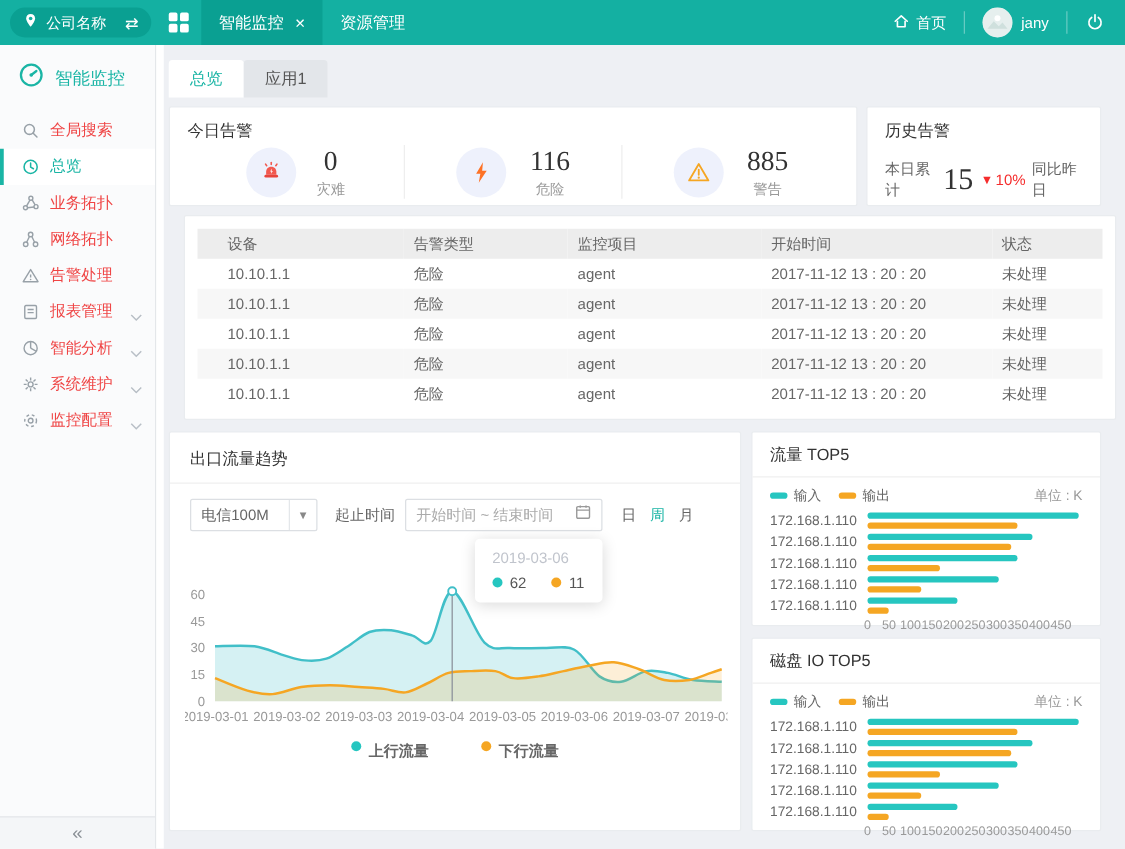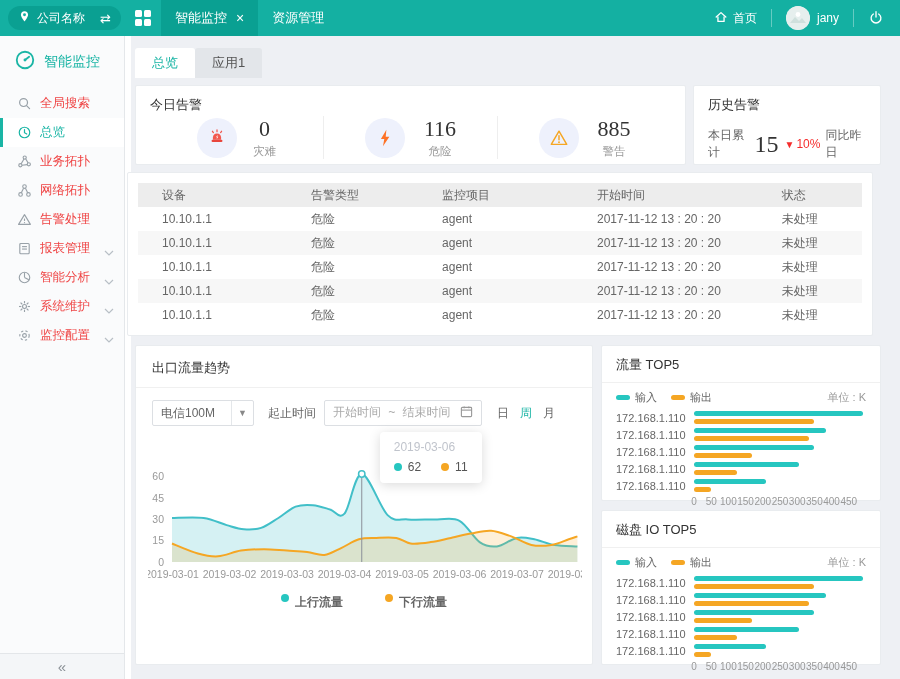--- a/index.html
+++ b/index.html
@@ -64,39 +64,39 @@
   .stat-label { font-size:11.5px; color:#999; text-align:center; margin-top:2px; }
 
   
   .card-history { left:568px; top:49px; width:188px; height:80px; padding:10px 14px; }
   .history-line { margin-top:13px; display:flex; align-items:center; font-size:12px; color:#666; }
   .history-value { font-family:"Liberation Serif","DejaVu Serif",serif; font-size:24px; color:#333; margin:0 6px; }
   .history-down { color:#f52c2c; font-size:10px; margin-right:2px; }
   .history-change { color:#f52c2c; font-size:12px; margin-right:5px; }
 
   
-  .card-table { left:2px; top:136px; width:746px; height:164px; padding:10px; }
+  .card-table { left:22px; top:136px; width:746px; height:164px; padding:10px; }
   table { width:100%; border-collapse:collapse; font-size:12px; table-layout:fixed; }
   th { background:#ededed; color:#666; font-weight:normal; text-align:left; height:24px; padding-left:8px; }
   td { color:#666; height:24px; padding-left:8px; }
   th:first-child, td:first-child { padding-left:24px; }
   tbody tr:nth-child(even) { background:#f7f7f7; }
   col.c1{width:22.8%} col.c2{width:18.1%} col.c3{width:21.4%} col.c4{width:25.5%} col.c5{width:12.2%}
 
   
   .card-chart { left:10px; top:309px; width:458px; height:320px; }
   .chart-head { padding:12px 16px 10px; border-bottom:1px solid #f0f0f0; }
   .chart-controls { display:flex; align-items:center; padding:12px 16px 4px; }
   .select-box { width:102px; height:26px; border:1px solid #dcdfe3; border-radius:2px; display:flex;
     align-items:center; font-size:12px; color:#666; padding-left:8px; cursor:pointer; }
   .select-caret { margin-left:auto; border-left:1px solid #e4e7ea; height:100%; width:22px;
     display:flex; align-items:center; justify-content:center; color:#888; font-size:9px; }
   .range-label { font-size:12px; color:#666; margin:0 8px 0 14px; }
   .range-box { width:158px; height:26px; border:1px solid #dcdfe3; border-radius:2px; display:flex; align-items:center; padding:0 8px; }
-  .range-box input { border:0; outline:0; flex:1; font-size:12px; color:#666; font-family:Liberation Mono, monospace; min-width:0; }
+  .range-box input { border:0; outline:0; flex:1; font-size:12px; color:#666; font-family:Liberation Sans, sans-serif; min-width:0; }
   .range-box input::placeholder { color:#aaa; }
   .periods { display:flex; gap:11px; margin-left:15px; font-size:12px; color:#666; }
   .periods span { cursor:pointer; }
   .periods .active { color:#1ab5a5; }
   .chart-wrap { position:relative; margin:8px 12px 0; height:150px; }
   .chart-tooltip { position:absolute; top:-6px; background:#fff; border-radius:4px;
     box-shadow:0 2px 12px rgba(0,0,0,.15); padding:8px 14px 9px; z-index:3; }
   .tt-date { font-size:12px; color:#c0c4cc; margin-bottom:6px; white-space:nowrap; }
   .tt-vals { display:flex; gap:20px; font-size:12px; color:#555; }
   .tt-item { display:flex; align-items:center; gap:6px; }

